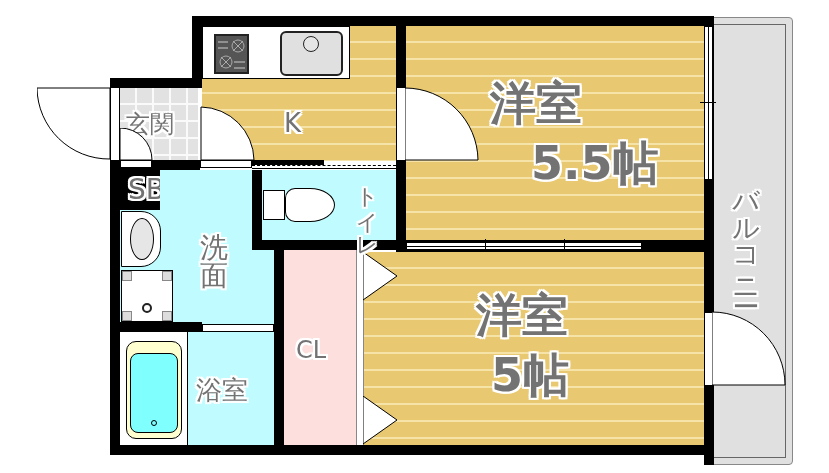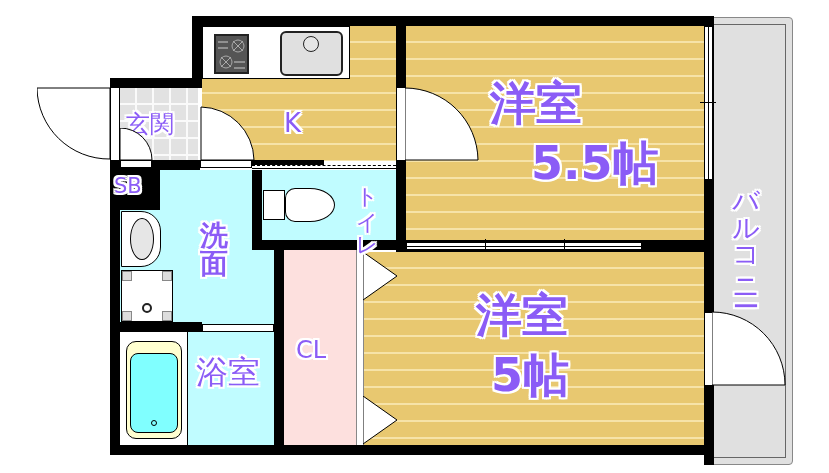--- a/index.html
+++ b/index.html
@@ -10,21 +10,21 @@
     background-image: repeating-linear-gradient(180deg, transparent 0px, transparent 15px, #f6e3a8 15px, #f6e3a8 17px);
   }
   .tile-grey {
     background-color:#e2e2e2;
     background-image:
       repeating-linear-gradient(90deg, transparent 0, transparent 15px, #fafafa 15px, #fafafa 17px),
       repeating-linear-gradient(180deg, transparent 0, transparent 15px, #fafafa 15px, #fafafa 17px);
   }
   .wall { background:#000; }
   .label {
-    position:absolute; color:#8b5cf6; font-weight:bold; text-align:center; line-height:1;
+    position:absolute; color:#737373; font-weight:bold; text-align:center; line-height:1;
     text-shadow: -2px -2px 0 #fff, 2px -2px 0 #fff, -2px 2px 0 #fff, 2px 2px 0 #fff,
                  0 -2px 0 #fff, 0 2px 0 #fff, -2px 0 0 #fff, 2px 0 0 #fff;
   }
   .vtext { writing-mode: vertical-rl; text-orientation: upright; }
 </style>
 </head>
 <body>
 
 <div class="abs" style="left:712px;top:17px;width:81px;height:448px;background:#e0e0e0;border:1px solid #888;border-radius:0 4px 4px 0;">
   <div class="abs" style="left:0;top:6px;width:73px;height:434px;border-right:1px solid #666;border-bottom:1px solid #666;border-top:1px solid #666;"></div>
@@ -122,25 +122,25 @@
 
 <div class="abs wall" style="left:110px;top:160px;width:10px;height:295px;"></div>
 
 <div class="abs wall" style="left:110px;top:160px;width:90px;height:10px;"></div>
 <div class="abs" style="left:120px;top:160px;width:32px;height:8px;background:#fff;border:1px solid #000;"></div>
 <div class="abs" style="left:200px;top:160px;width:52px;height:8px;background:#fff;border:1px solid #000;"></div>
 <div class="abs wall" style="left:252px;top:160px;width:72px;height:6px;"></div>
 <div class="abs" style="left:252px;top:165px;width:144px;height:4px;background:#fff;border-top:1px dashed #000;border-bottom:1px solid #000;"></div>
 
 <div class="abs wall" style="left:110px;top:168px;width:50px;height:42px;"></div>
-<div class="label" style="left:114px;top:176px;font-size:21px;font-weight:normal;">SB</div>
+<div class="label" style="left:128px;top:176px;font-size:28px;font-weight:normal;">SB</div>
 
 <div class="abs" style="left:160px;top:170px;width:114px;height:154px;background:#c0fcff;"></div>
 <div class="abs" style="left:120px;top:210px;width:40px;height:114px;background:#c0fcff;"></div>
-<div class="label" style="left:198px;top:222px;font-size:28px;font-weight:bold;width:32px;word-break:break-all;">洗面</div>
+<div class="label" style="left:198px;top:234px;font-size:28px;font-weight:normal;width:32px;word-break:break-all;">洗面</div>
 
 <div class="abs" style="left:121px;top:211px;width:40px;height:56px;background:#fff;border:1px solid #000;border-radius:0 20px 20px 0;">
   <div class="abs" style="left:8px;top:6px;width:24px;height:42px;border:1px solid #000;border-radius:50%;background:#e6e6e6;"></div>
 </div>
 
 <div class="abs" style="left:121px;top:270px;width:52px;height:52px;background:#fff;border:1px solid #000;">
   <div class="abs" style="left:0;top:0;width:10px;height:10px;background:#ddd;border:1px solid #888;"></div>
   <div class="abs" style="right:0;top:0;width:10px;height:10px;background:#ddd;border:1px solid #888;"></div>
   <div class="abs" style="left:0;bottom:0;width:10px;height:10px;background:#ddd;border:1px solid #888;"></div>
   <div class="abs" style="right:0;bottom:0;width:10px;height:10px;background:#ddd;border:1px solid #888;"></div>
@@ -162,13 +162,13 @@
   <path d="M0 0 L34 0 L17 26 Z" fill="#fff" stroke="#000" stroke-width="1"></path>
 </svg>
 
 <div class="abs" style="left:120px;top:332px;width:154px;height:113px;background:#c0fcff;"></div>
 <div class="abs" style="left:120px;top:332px;width:68px;height:113px;background:#fff;border-right:1px solid #000;"></div>
 <div class="abs" style="left:126px;top:341px;width:56px;height:98px;background:#ffffd0;border:1px solid #000;border-radius:10px;">
   <div class="abs" style="left:3px;top:11px;width:48px;height:80px;background:#80ffff;border:1px solid #000;border-radius:8px;">
     <div class="abs" style="left:20px;top:66px;width:6px;height:6px;border:1px solid #000;border-radius:50%;"></div>
   </div>
 </div>
-<div class="label" style="left:196px;top:356px;font-size:32px;font-weight:normal;">浴室</div>
+<div class="label" style="left:196px;top:377px;font-size:26px;font-weight:normal;">浴室</div>
 
 </body></html>

